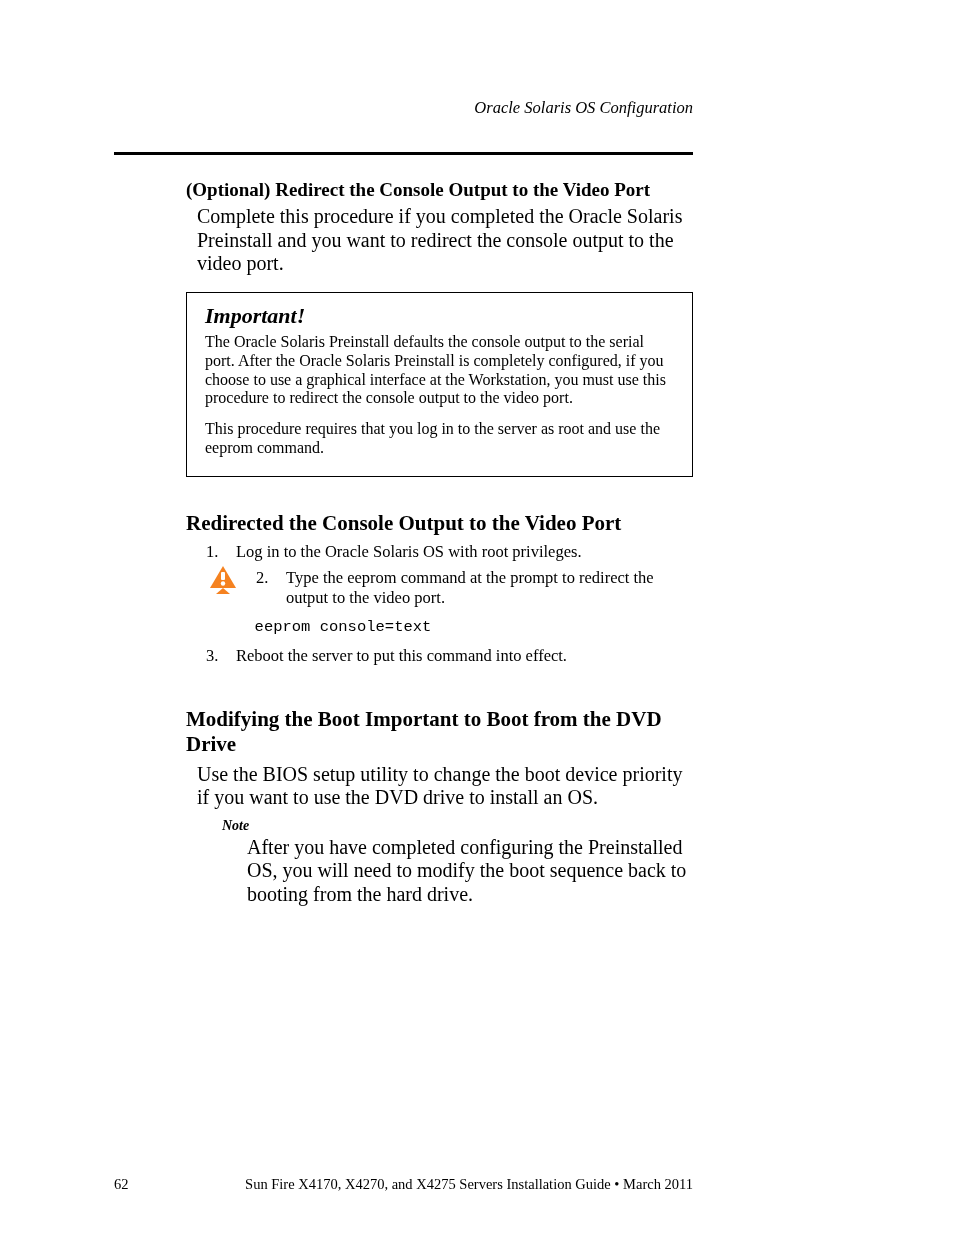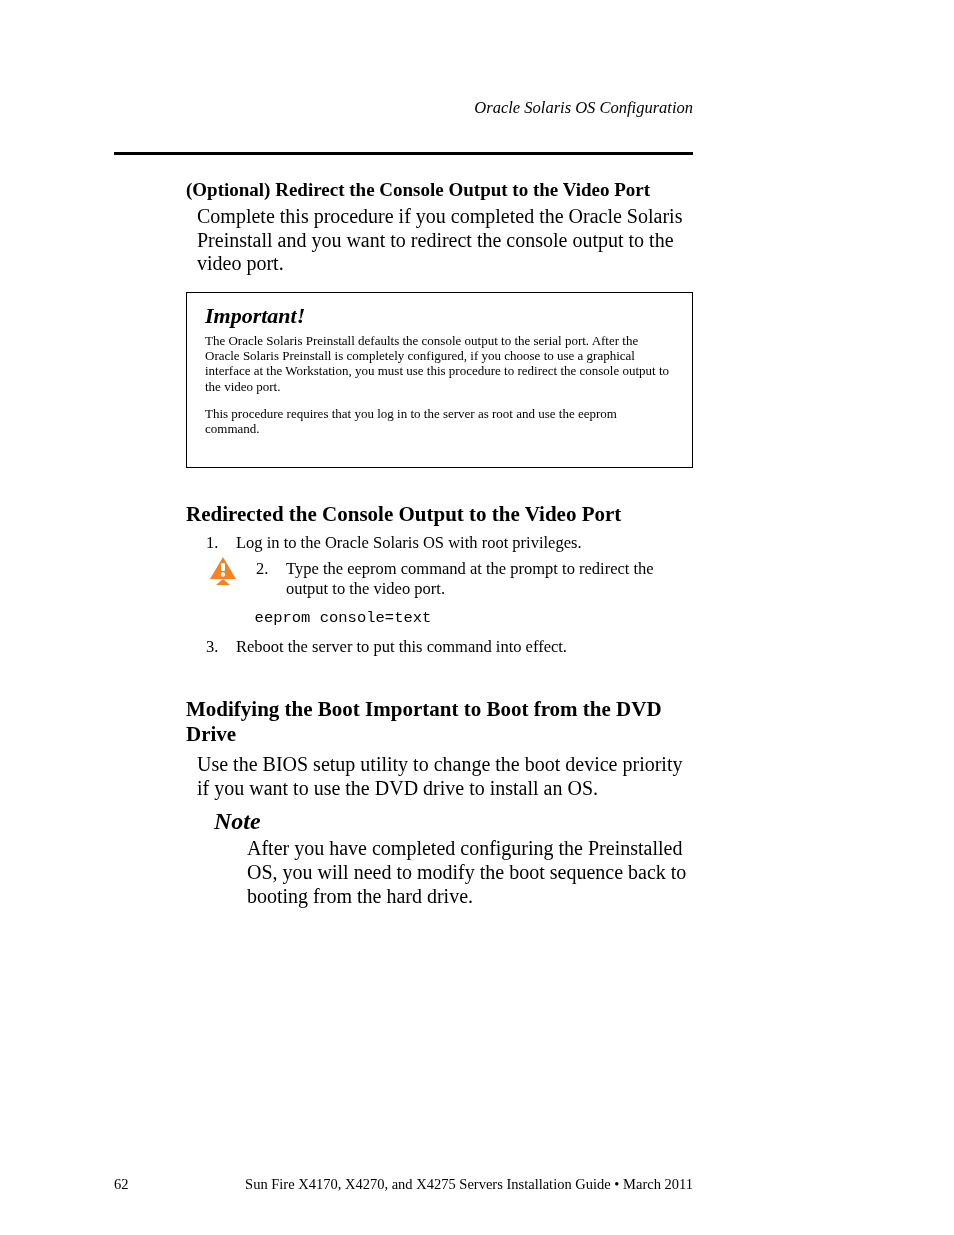--- a/index.html
+++ b/index.html
@@ -53,25 +53,25 @@
     margin-top: 16px;
     margin-bottom: 34px;
   }
   .important-title {
     font-weight: bold;
     font-style: italic;
     font-size: 22px;
     margin: 0 0 4px 0;
   }
   .box-p {
-    font-size: 13px;
+    font-size: 16px;
     line-height: 1.18;
     margin: 0 0 12px 0;
   }
-  .box-p:last-child { margin-bottom: 16px; }
+  .box-p:last-child { margin-bottom: 4px; }
   .h3 {
     font-weight: bold;
     font-size: 21px;
     margin: 0 0 6px 0;
   }
   .ol {
     counter-reset: step;
     padding: 0;
     margin: 4px 0 10px 0;
   }
@@ -111,22 +111,22 @@
     font-size: 15.5px;
     white-space: pre;
   }
   .indent-text {
     padding-left: 50px;
     margin: 6px 0 10px 0;
   }
   .note-title {
     font-weight: bold;
     font-style: italic;
-    font-size: 24px;
-    margin: 8px 0 2px 28px;
+    font-size: 14px;
+    margin: 8px 0 2px 36px;
     padding: 0;
   }
   .footer {
     position: absolute;
     bottom: 42px;
     left: 114px;
     right: 114px;
     font-size: 14.5px;
   }
   .footer-left { float: left; }

